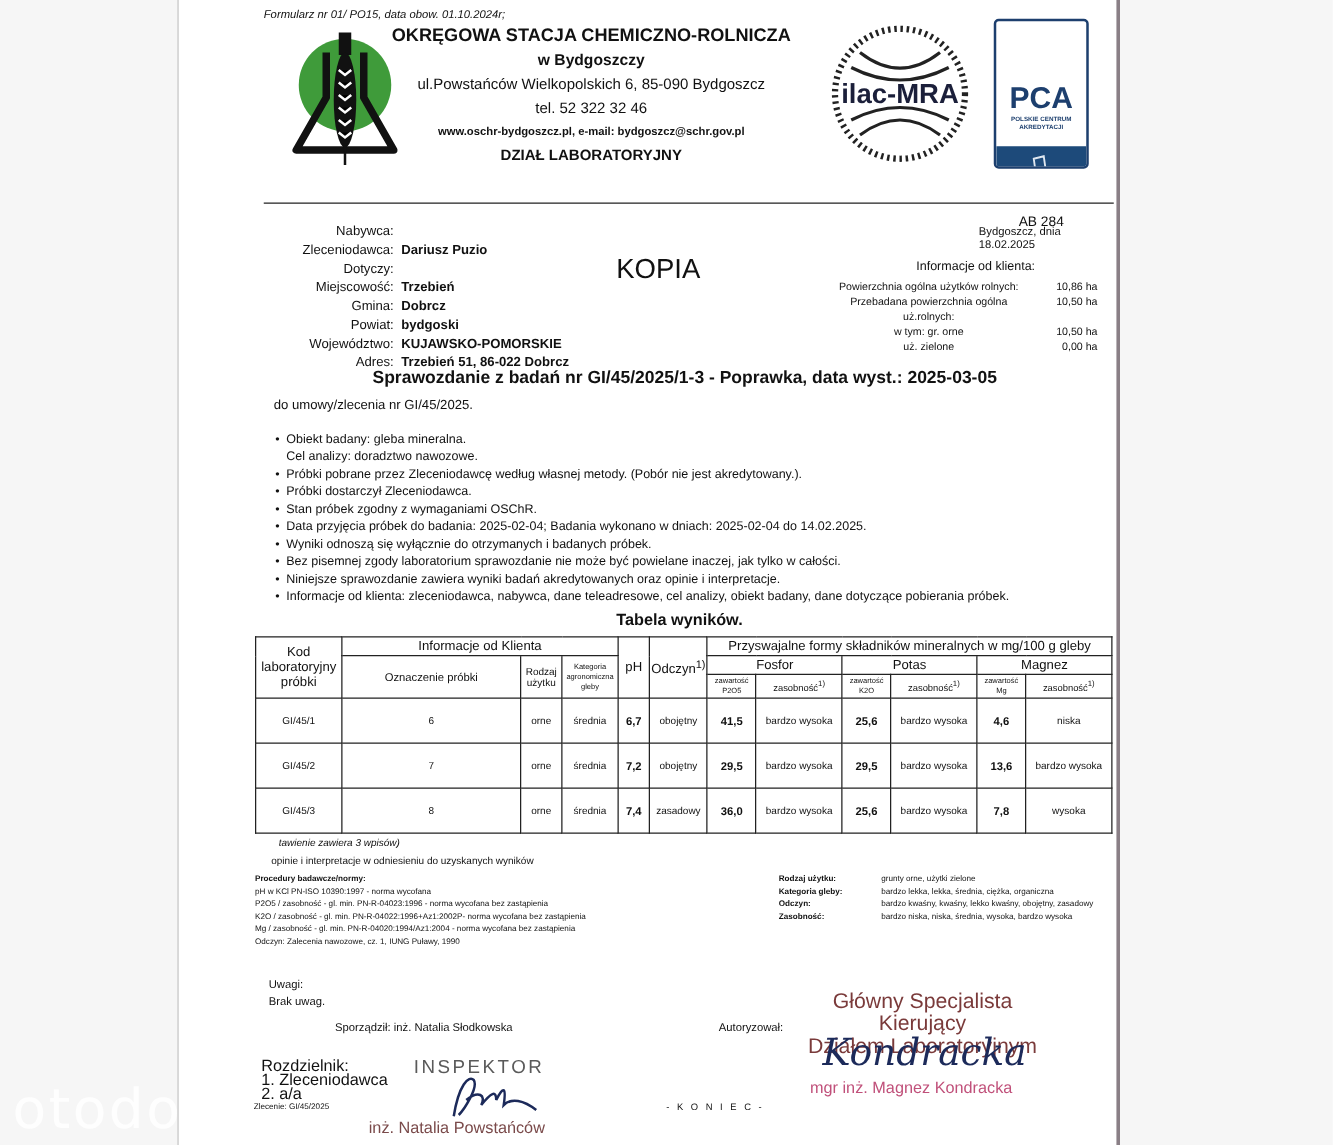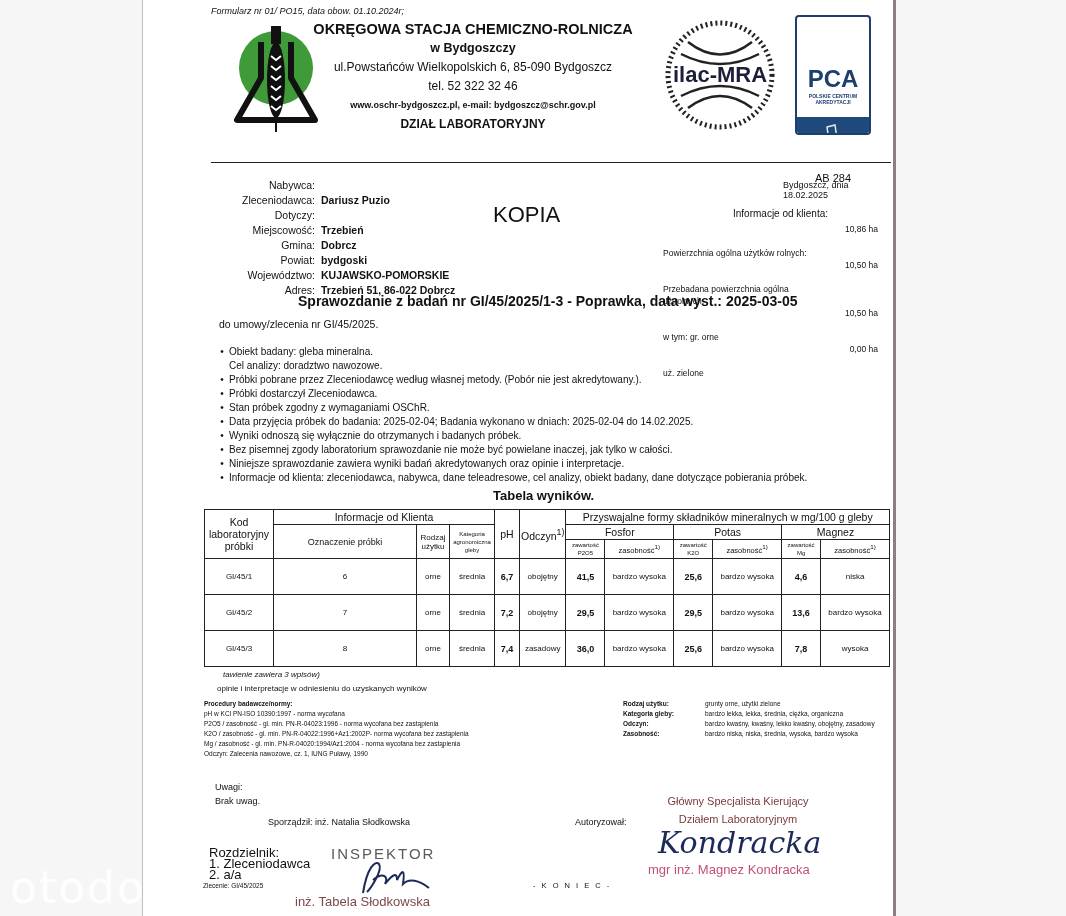--- a/index.html
+++ b/index.html
@@ -27,21 +27,21 @@
   .ab{left:652px;top:136px;width:76px;text-align:center;font-size:11px;margin-top:36px;}
   .client{left:60px;top:178px;font-size:10.5px;line-height:15px;}
   .client .row{display:flex;}
   .client .lbl{width:112px;text-align:right;padding-right:6px;}
   .client .val{font-weight:bold;}
   .kopia{left:350px;top:202px;font-size:22px;}
   .date{left:640px;top:180px;font-size:9px;}
   .info{left:520px;top:208px;font-size:8.5px;line-height:12px;}
   .info .h{font-size:10px;margin-left:70px;margin-bottom:3px;}
   .info .r{display:flex;}
-  .info .r .l{width:160px;text-align:left;margin-top:24px;}
+  .info .r .l{width:160px;text-align:center;}
   .info .r .v{width:55px;text-align:right;}
   .title{left:155px;top:293px;font-size:14px;font-weight:bold;}
   .contract{left:76px;top:318px;font-size:10.5px;text-align:center;}
   .bullets{left:72px;top:345px;font-size:10px;line-height:14px;}
   .bullets .b{display:flex;}
   .bullets .dot{width:14px;text-align:center;}
   .tabtitle{left:350px;top:488px;font-size:13px;font-weight:bold;}
   table.res{position:absolute;left:61px;top:509px;width:686px;border-collapse:collapse;font-size:8px;}
   table.res td, table.res th{border:1px solid #222;text-align:center;font-weight:normal;padding:1px;}
   table.res .hb{font-size:10.5px;}
@@ -56,21 +56,21 @@
   .legend .r .l{width:82px;font-weight:bold;}
   .uwagi{left:72px;top:780px;font-size:9px;line-height:14px;}
   .sporz{left:125px;top:817px;font-size:9px;}
   .autor{left:432px;top:817px;font-size:9px;}
   .rozd{left:66px;top:847px;font-size:13px;line-height:11px;}
   .zlec{left:60px;top:882px;font-size:6.5px;}
   .insp{left:188px;top:845px;font-size:15px;color:#5a5a5a;letter-spacing:2px;}
   .sig1{left:210px;top:858px;width:80px;height:40px;}
   .inspname{left:152px;top:894px;font-size:13px;color:#7a4a4a;}
   .koniec{left:390px;top:881px;font-size:7.5px;letter-spacing:2px;}
-  .stamp2{left:500px;top:792px;width:190px;text-align:center;color:#7a3a3a;font-size:11px;line-height:18px;}
+  .stamp2{left:500px;top:792px;width:190px;text-align:center;color:#7a3a3a;font-size:17px;line-height:18px;}
   .sig2{left:515px;top:825px;font-size:30px;font-style:italic;color:#1c2a5a;font-family:"DejaVu Serif",serif;}
   .name2{left:505px;top:862px;font-size:13px;color:#c0507a;}
 </style>
 </head>
 <body>
 
 <div class="side-left">
   <div class="watermark">otodom</div>
 </div>
 <div class="side-right"></div>
@@ -348,21 +348,21 @@
     <div>Rozdzielnik:</div>
     <div>1. Zleceniodawca</div>
     <div>2. a/a</div>
   </div>
   <div class="abs zlec">Zlecenie: GI/45/2025</div>
 
   <div class="abs insp">INSPEKTOR</div>
   <svg class="abs sig1" viewBox="0 0 80 40">
     <path d="M10 35 C 14 10, 22 2, 26 6 C 30 12, 18 30, 14 34 M20 22 C 30 14, 36 18, 32 26 C 40 16, 44 14, 44 22 C 50 10, 52 12, 50 26 C 56 20, 66 22, 76 30" fill="none" stroke="#1c2a5a" stroke-width="2"></path>
   </svg>
-  <div class="abs inspname">inż. Tabela Słodkowska</div>
+  <div class="abs inspname">inż. Natalia Powstańców</div>
 
   <div class="abs koniec">- K O N I E C -</div>
 
   <div class="abs stamp2">
     <div>Główny Specjalista Kierujący</div>
     <div>Działem Laboratoryjnym</div>
   </div>
   <div class="abs sig2">Kondracka</div>
   <div class="abs name2">mgr inż. Magnez Kondracka</div>
 </div>

